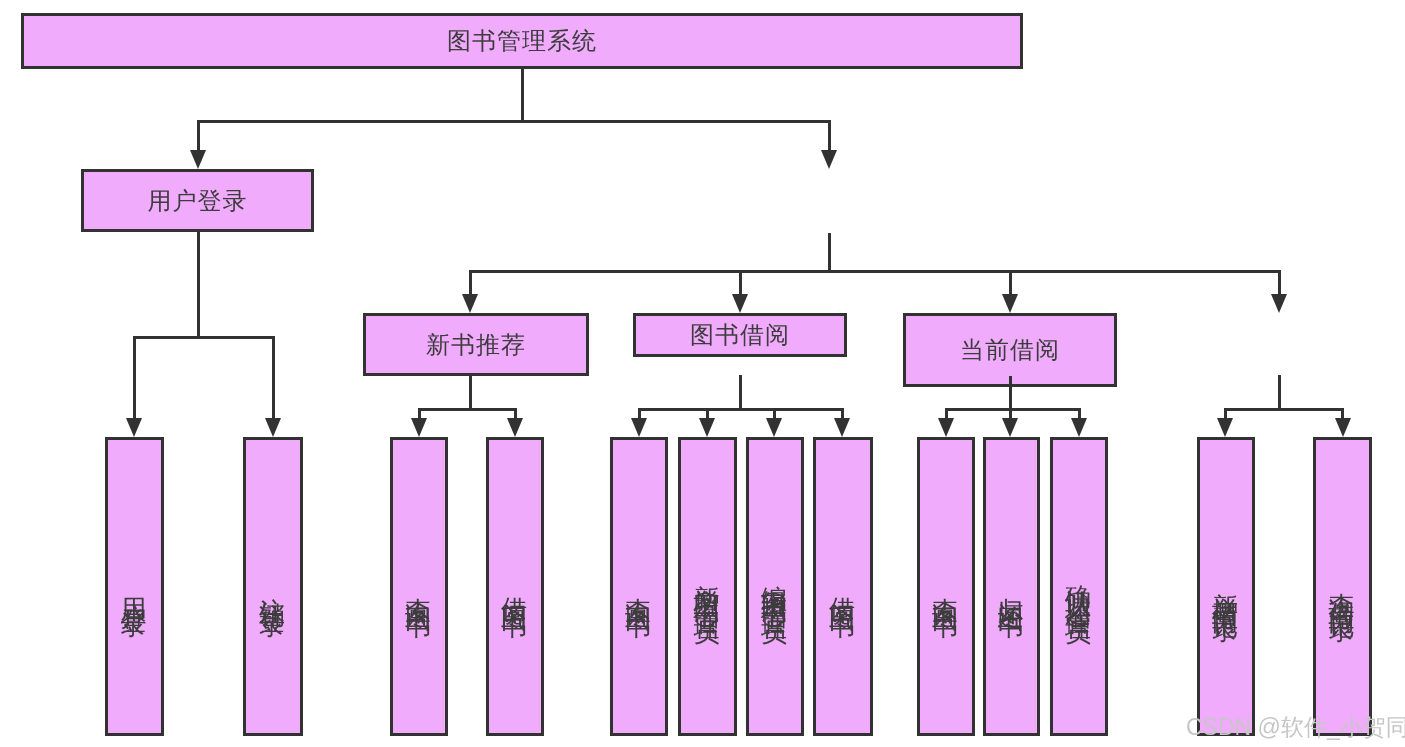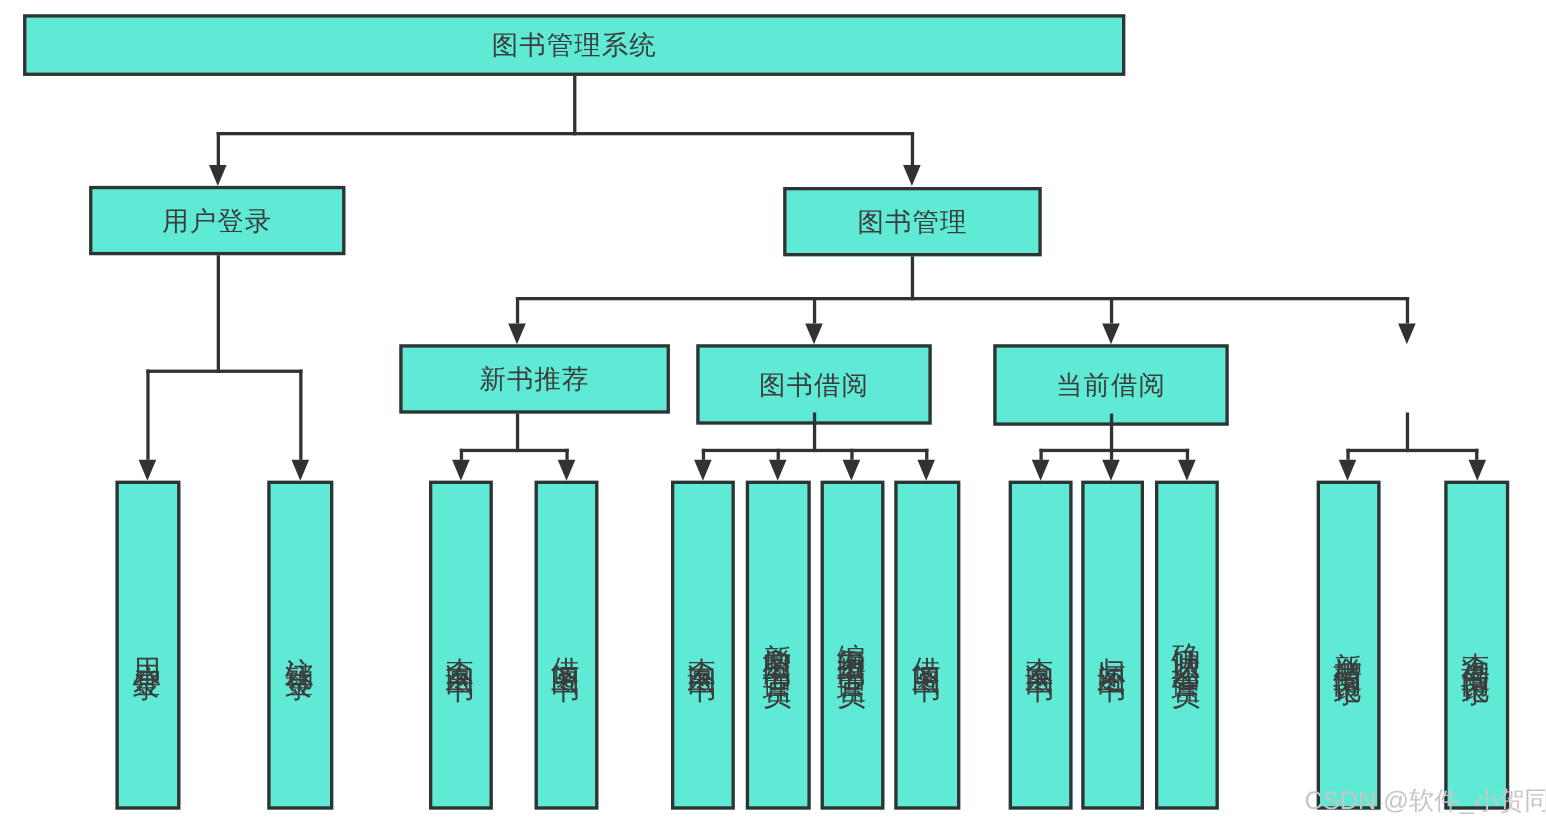--- a/index.html
+++ b/index.html
@@ -14,21 +14,21 @@
     position: relative;
     width: 1405px;
     height: 747px;
     background: var(--background);
     font-family: "Liberation Sans", "DejaVu Sans", sans-serif;
     overflow: hidden;
   }
   .box {
     position: absolute;
     border: 3px solid var(--line);
-    background: #5eead4;
+    background: #f0abfc;
     display: flex;
     align-items: center;
     justify-content: center;
     color: var(--text);
     font-size: 24px;
     letter-spacing: 1px;
     white-space: nowrap;
   }
   .leaf {
     font-size: 26px;
@@ -85,40 +85,37 @@
   </div>
 
   <div class="vline" style="left:520.5px; top:69px; height:54px;"></div>
   <div class="hline" style="left:196.5px; top:120px; width:634px;"></div>
   <div class="arrow" style="left:196.5px; top:120px; height:30px;"></div>
   <div class="arrow" style="left:827.5px; top:120px; height:30px;"></div>
 
   <div class="box" style="left:81px; top:169px; width:233px; height:63px;">
     <span>用户登录</span>
   </div>
-  <div class="box" style="left:712px; top:170px; width:235px; height:63px;">
-    <span>图书管理</span>
-  </div>
 
   <div class="vline" style="left:196.5px; top:232px; height:107px;"></div>
   <div class="hline" style="left:132.5px; top:336px; width:142px;"></div>
   <div class="arrow" style="left:132.5px; top:336px; height:82px;"></div>
   <div class="arrow" style="left:271.5px; top:336px; height:82px;"></div>
 
   <div class="vline" style="left:827.5px; top:233px; height:40px;"></div>
   <div class="hline" style="left:468.5px; top:270px; width:812px;"></div>
   <div class="arrow" style="left:468.5px; top:270px; height:24px;"></div>
   <div class="arrow" style="left:738.5px; top:270px; height:24px;"></div>
   <div class="arrow" style="left:1008.5px; top:270px; height:24px;"></div>
   <div class="arrow" style="left:1277.5px; top:270px; height:24px;"></div>
 
-  <div class="box" style="left:363px; top:313px; width:246px; height:63px;">
+  <div class="box" style="left:363px; top:313px; width:226px; height:63px;">
     <span>新书推荐</span>
   </div>
-  <div class="box" style="left:633px; top:313px; width:214px; height:73px;">
+  <div class="box" style="left:633px; top:313px; width:214px; height:44px;">
     <span>图书借阅</span>
   </div>
   <div class="box" style="left:903px; top:313px; width:214px; height:74px;">
     <span>当前借阅</span>
   </div>
 
   <div class="vline" style="left:468.5px; top:376px; height:35px;"></div>
   <div class="hline" style="left:417.5px; top:408px; width:99px;"></div>
   <div class="arrow" style="left:417.5px; top:408px; height:10px;"></div>
   <div class="arrow" style="left:513.5px; top:408px; height:10px;"></div>

